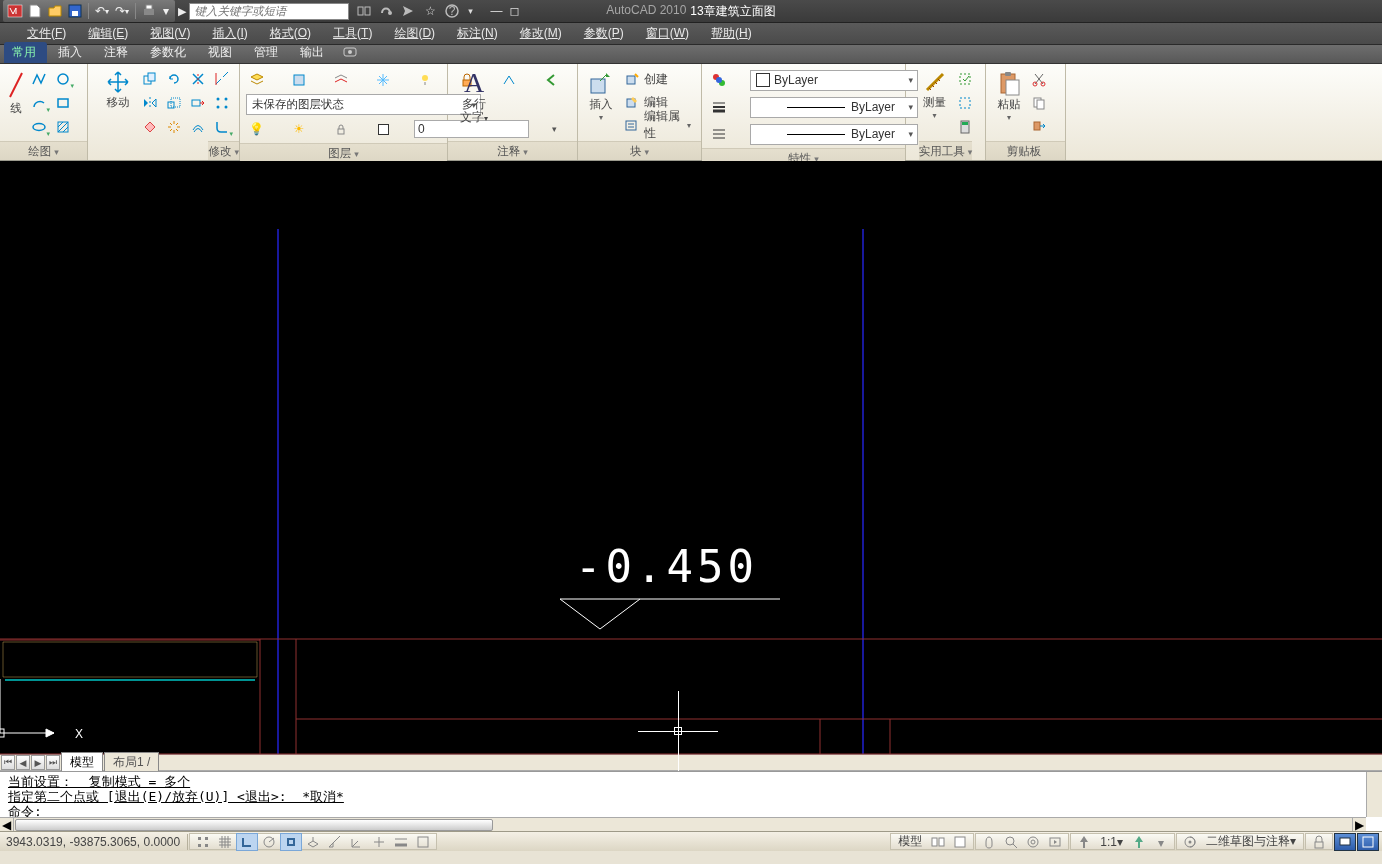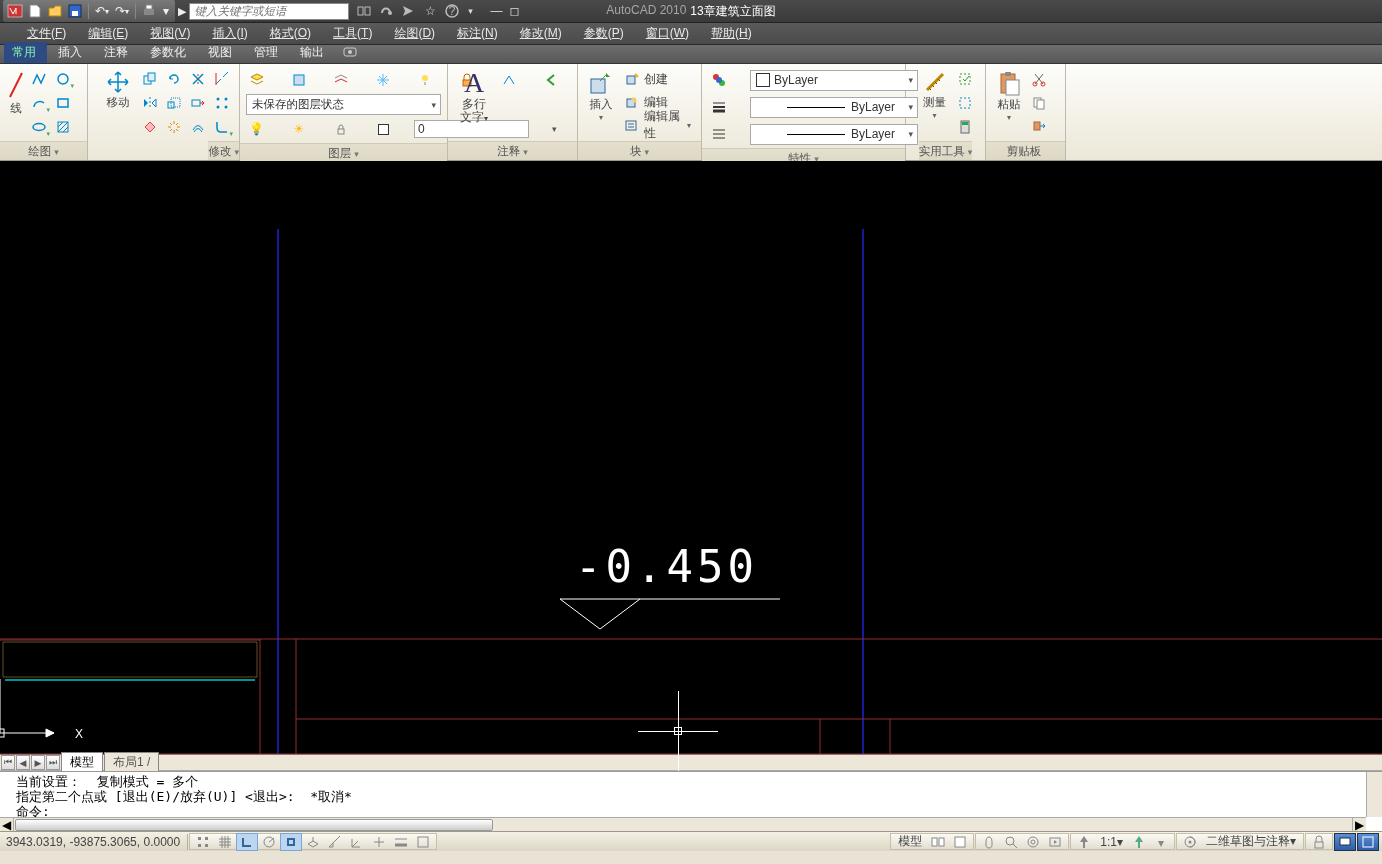--- a/index.html
+++ b/index.html
@@ -60,21 +60,21 @@
 .cursor-cross::after { width:80px; height:1px; left:-40px; top:0;}
 .cursor-box { position:absolute; width:8px; height:8px; border:1px solid #fff; left:-4px; top:-4px;}
 
 
 .layout-tabs { background:#ece7d8; height:17px; display:flex; align-items:center; border-top:1px solid #aaa; border-bottom:1px solid #aaa; font-size:11px;}
 .lt-btn { width:14px; height:15px; border:1px solid #999; display:inline-flex; align-items:center; justify-content:center; background:linear-gradient(#fff,#ddd); margin-left:1px; cursor:pointer; color:#555; font-size:9px;}
 .lt-tab { padding:1px 8px; background:#fff; border:1px solid #888; margin-left:1px; cursor:pointer; color:#000; position:relative;}
 .lt-tab.inactive { background:#ece7d8; color:#555;}
 
 
-.cmd-area { background:#fff; height:60px; border-top:1px solid #999; position:relative; padding: 2px 16px; overflow:hidden;}
+.cmd-area { background:#fff; height:60px; border-top:1px solid #999; position:relative; padding: 2px 8px; overflow:hidden;text-decoration:underline;}
 .cmd-line { color:#000; font-family: SimSun, monospace; font-size:13px; line-height:15px; white-space:pre;}
 .cmd-scroll { position:absolute; right:0; top:0; bottom:14px; width:16px; background:#ece7d8; border-left:1px solid #aaa;}
 .cmd-scroll-h { position:absolute; left:0; right:16px; bottom:0; height:14px; background:#ece7d8; border-top:1px solid #aaa; display:flex;}
 .cmd-scroll-h .thumb { background:linear-gradient(#fff,#ccc); border:1px solid #999; height:12px; width:35%; margin:1px; border-radius:2px;}
 
 
 .statusbar { background: linear-gradient(#f4f0e5, #dcd6c4); height:20px; display:flex; align-items:center; border-top:1px solid #9e9a88; font-size:11px; color:#444;}
 .sb-coords { padding: 0 6px; min-width: 180px;}
 .sb-sep { width:1px; height:16px; background:#b5b09c; margin:0 1px;}
 .sb-btn { width:22px; height:18px; display:inline-flex; align-items:center; justify-content:center; cursor:pointer; color:#666;}
@@ -375,21 +375,21 @@
             <svg class="ic-svg" viewBox="0 0 16 16">
               <path d="M3 12 L8 4 L13 12" stroke="#08c" fill="none"></path>
             </svg>
           </div>
         <div class="rbtn">
             <svg class="ic-svg" viewBox="0 0 16 16">
               <path d="M11 3 L5 8 L11 13" stroke="#393" fill="none" stroke-width="2"></path>
             </svg>
           </div>
       </div>
-      <div class="combo" style="width:195px;">未保存的图层状态</div>
+      <div class="combo" style="width:235px;">未保存的图层状态</div>
       <div class="row">
         <div class="rbtn" style="color:#fb0;">💡</div>
         <div class="rbtn" style="color:#fb0;">☀</div>
         <div class="rbtn">
             <svg class="ic-svg" viewBox="0 0 16 16">
               <rect x="5" y="8" width="6" height="5" fill="none" stroke="#888"></rect>
               <path d="M6 8V6a2 2 0 0 1 4 0v2" stroke="#888" fill="none"></path>
             </svg>
           </div>
         <div class="rbtn">

